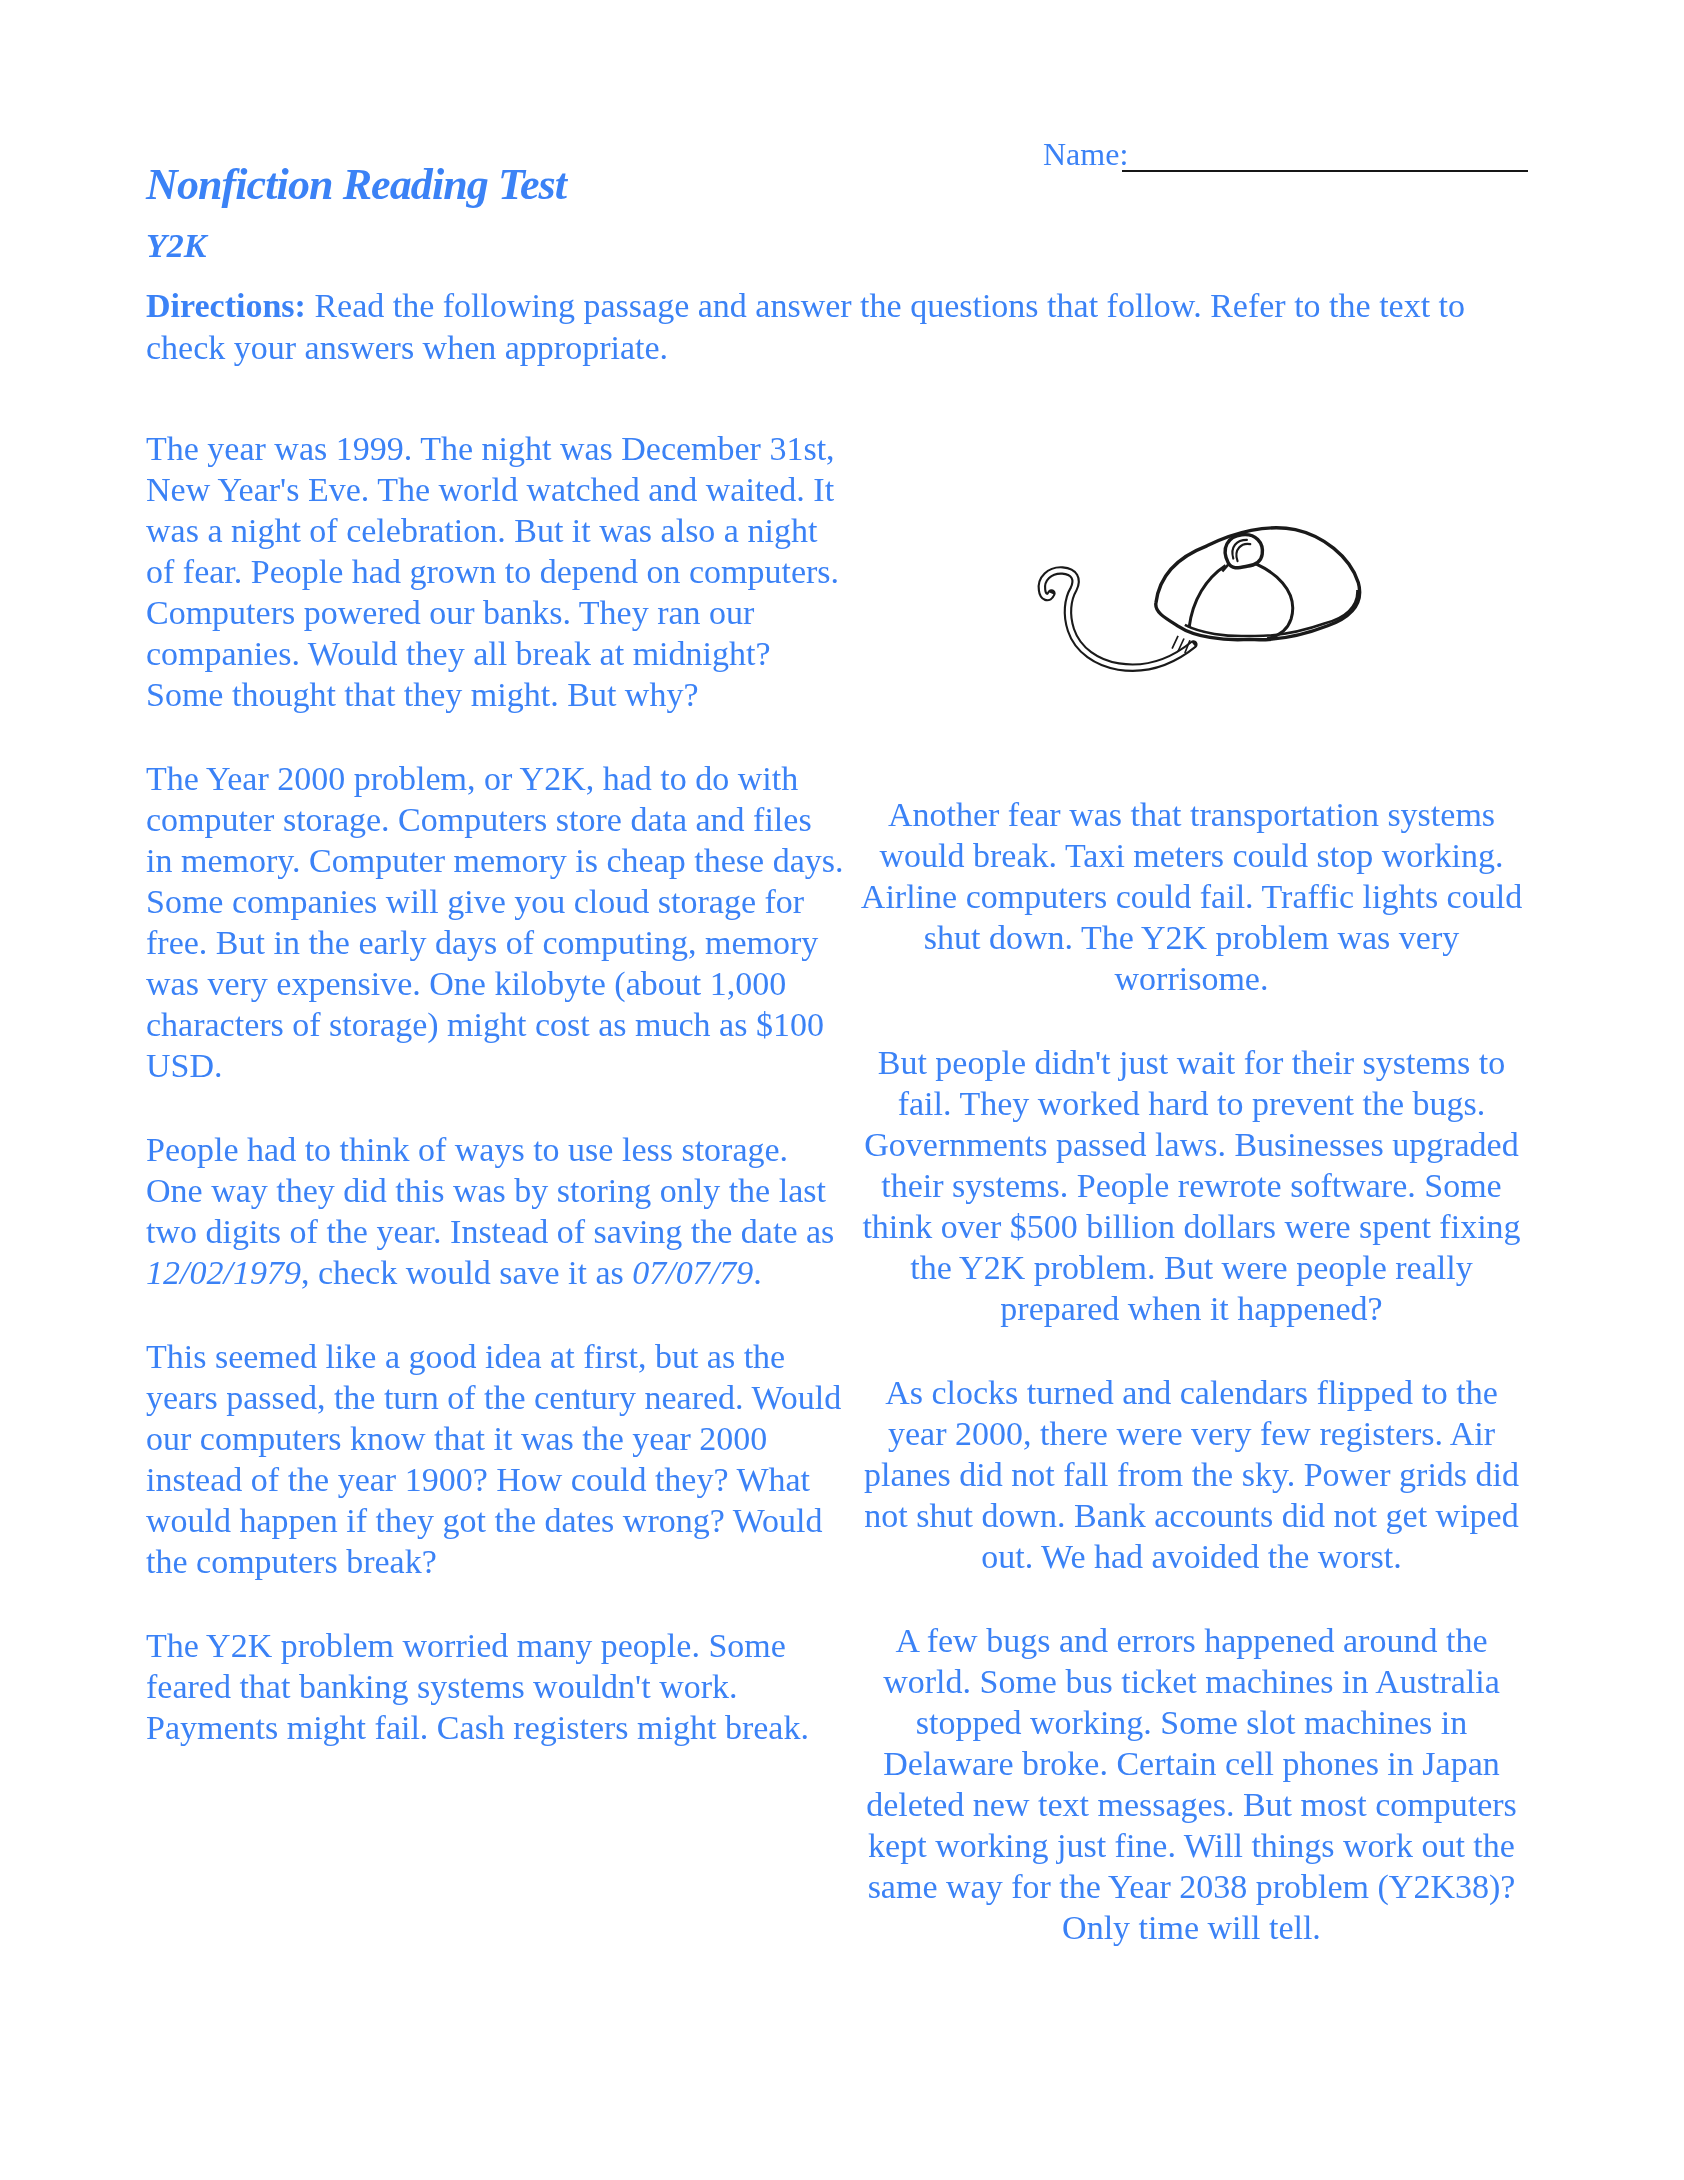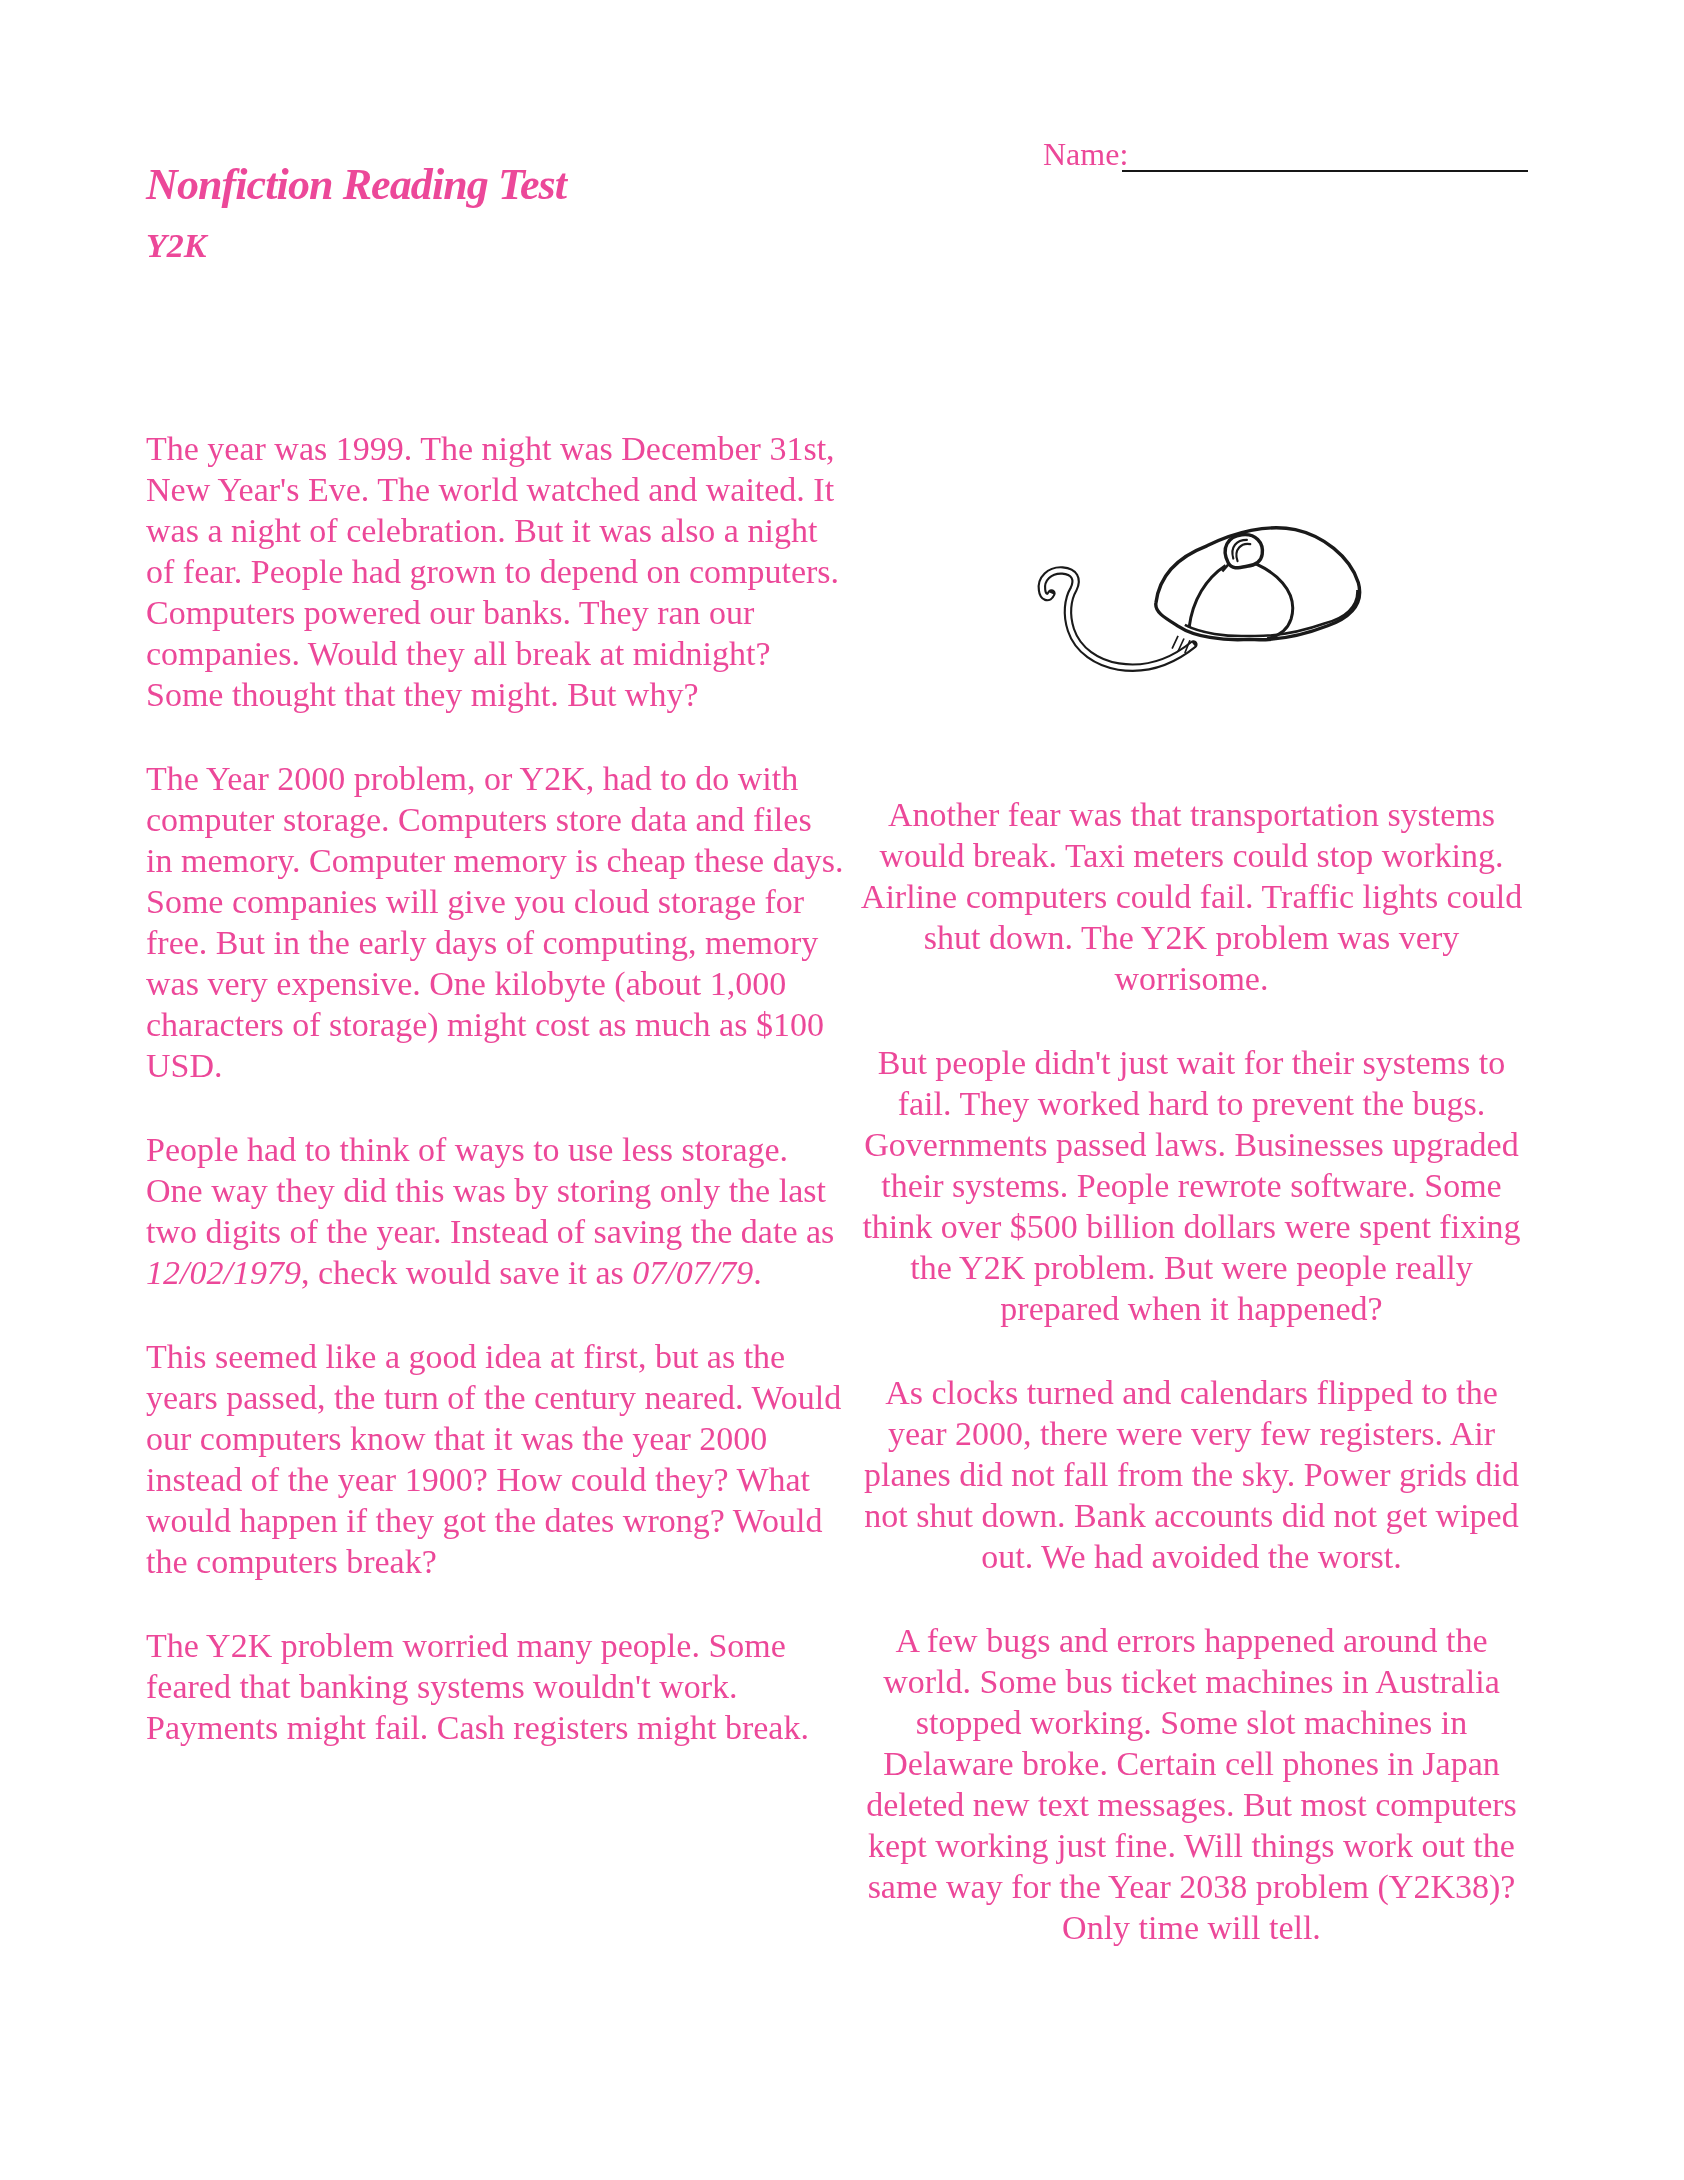--- a/index.html
+++ b/index.html
@@ -6,21 +6,21 @@
     margin: 0;
     padding: 0;
     background: #ffffff;
   }
   .page {
     position: relative;
     width: 1685px;
     height: 2181px;
     background: #ffffff;
     font-family: "Liberation Serif", "DejaVu Serif", serif;
-    color: #ec4899;
+    color: #3b82f6;
     overflow: hidden;
   }
   .name-label {
     position: absolute;
     left: 1043px;
     top: 136px;
     font-size: 32px;
     line-height: 37px;
     white-space: nowrap;
   }
@@ -96,20 +96,21 @@
 
 <div class="page">
 
   <span class="name-label">Name:</span>
   <div class="name-line"></div>
 
   <h1 class="title" style="margin:0">Nonfiction Reading Test</h1>
 
   <h2 class="subtitle" style="margin:0">Y2K</h2>
 
+  <p class="directions"><span class="bd">Directions:</span><span> Read the following passage and answer the questions that follow. Refer to the text to check your answers when appropriate.</span></p>
 
   <svg class="mouse-art" viewBox="0 0 410 200" xmlns="http://www.w3.org/2000/svg">
 
     <path d="M 206,157 C 180,178 150,188 118,183 C 93,179 70,164 62,140 C 56,122 58,104 65,92 C 71,80 66,71 52,70 C 37,69 26,80 28,93 C 29,102 36,104 39,97" fill="none" stroke="#1a1a1a" stroke-width="10" stroke-linecap="round"></path>
     <path d="M 206,157 C 180,178 150,188 118,183 C 93,179 70,164 62,140 C 56,122 58,104 65,92 C 71,80 66,71 52,70 C 37,69 26,80 28,93 C 29,102 36,104 39,97" fill="none" stroke="#ffffff" stroke-width="5" stroke-linecap="butt"></path>
 
     <path d="M 188,147 L 181,162 M 195,150 L 188,165 M 202,152 L 196,167" fill="none" stroke="#1a1a1a" stroke-width="2"></path>
 
     <path d="M 162,108 C 166,76 188,54 222,41 C 254,25 294,15 326,22 C 358,29 390,53 400,84 C 407,109 391,125 364,135 C 333,147 301,153 272,151 C 241,153 207,148 189,136 C 173,126 160,119 162,108 Z" fill="#ffffff" stroke="#1a1a1a" stroke-width="4" stroke-linejoin="round"></path>
 

